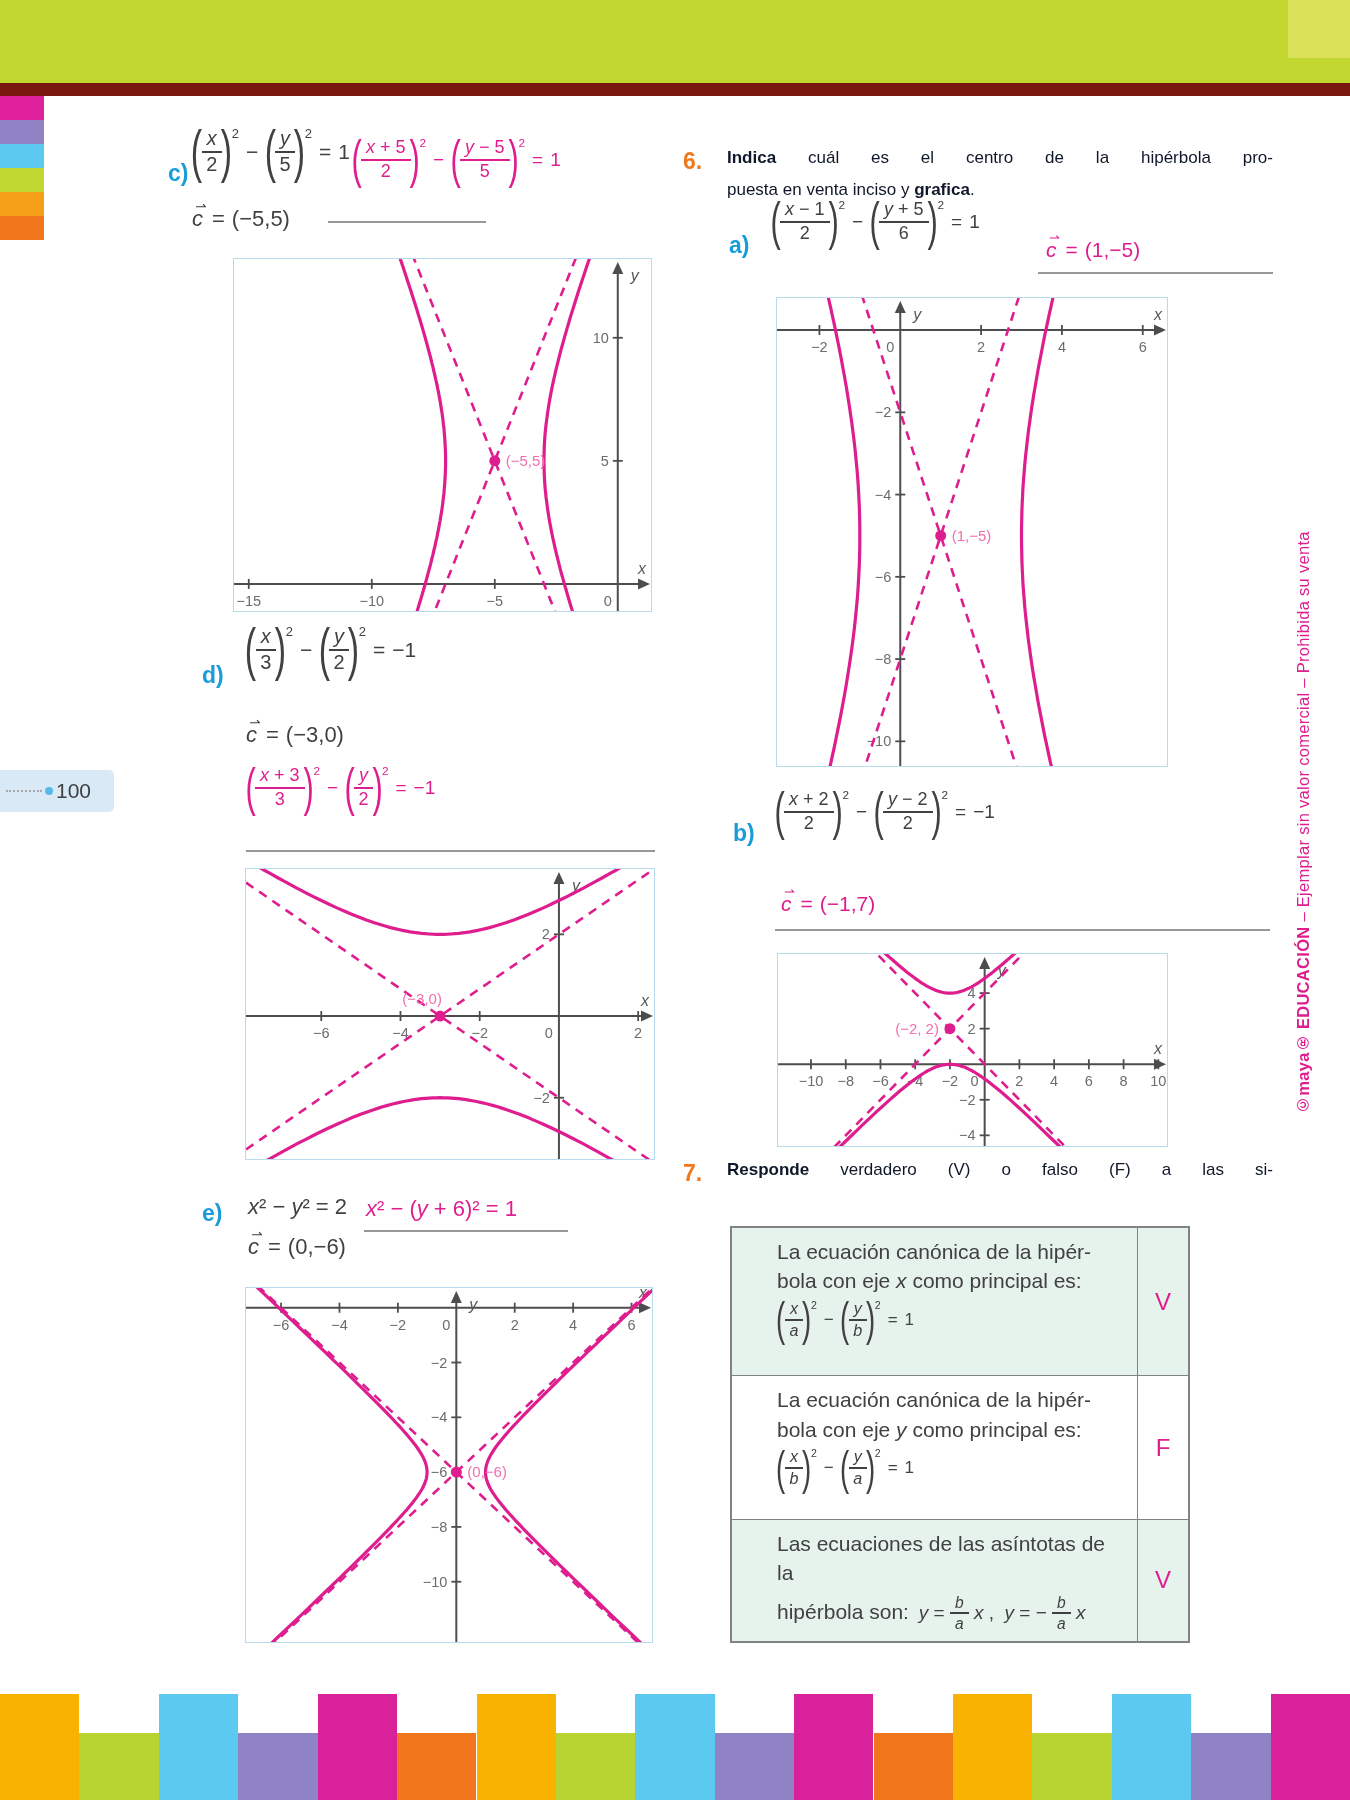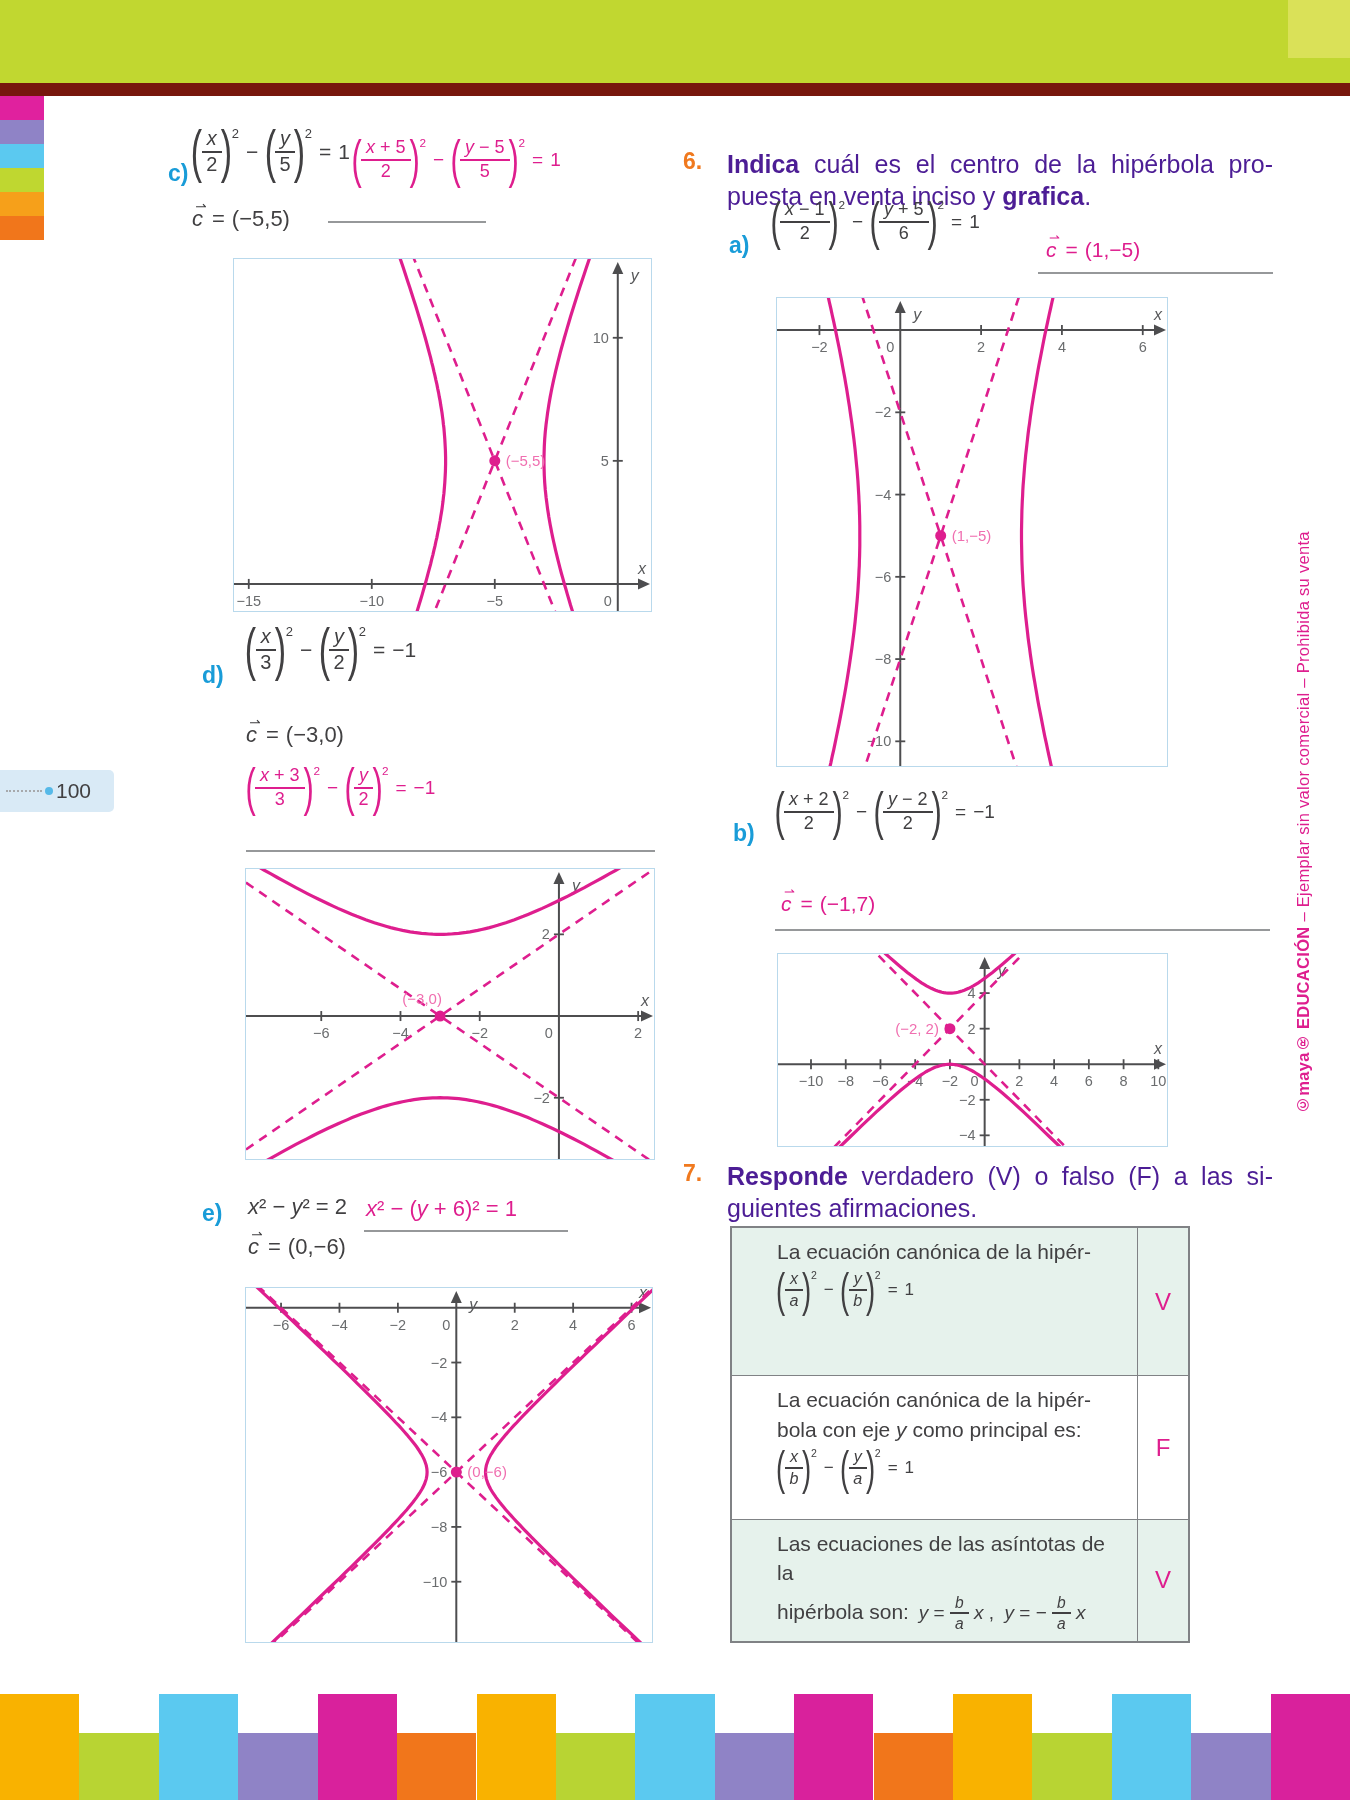--- a/index.html
+++ b/index.html
@@ -7,21 +7,21 @@
         font-family:"Liberation Sans",sans-serif;color:#414042;overflow:hidden;}
   .abs{position:absolute;}
   
   .band-green{background:#C1D730;}
   .band-corner{background:#DAE158;}
   .band-maroon{background:#77170D;}
   .sq{width:44px;height:24px;}
   
   .item-label{color:#199CD8;font-weight:bold;font-size:23px;}
   .ex-number{color:#F0791E;font-weight:bold;font-size:23px;}
-  .bodytext{font-size:25px;color:#4c1d95;line-height:1.45;}
+  .bodytext{font-size:17px;color:#0f172a;line-height:1.45;}
   .bold{font-weight:bold;}
   .justify{text-align:justify;text-align-last:justify;}
   
   .meq{display:inline-flex;align-items:center;color:#414042;font-size:21px;white-space:pre;}
   .meq i{font-style:italic;}
   .meq.pink{color:#DE1E8E;}
   .meq.small{font-size:19px;}
   .mop{padding:0 7px;}
   .frac{display:inline-flex;flex-direction:column;align-items:center;line-height:1.1;font-size:0.95em;}
   .frac .num{border-bottom:2px solid currentColor;padding:0 5px 1px;}
@@ -308,26 +308,26 @@
           <polyline points="-56.4,-161.8 -43.5,-148.7 -31.4,-136.5 -19.9,-124.9 -9.0,-113.9 1.3,-103.6 11.0,-93.9 20.2,-84.7 28.9,-76.0 37.1,-67.9 44.9,-60.2 52.2,-52.9 59.2,-46.1 65.8,-39.7 72.0,-33.6 77.9,-27.9 83.5,-22.6 88.8,-17.5 93.9,-12.8 98.6,-8.4 103.2,-4.2 107.5,-0.3 111.6,3.4 115.5,6.8 119.2,10.0 122.7,13.0 126.1,15.8 129.3,18.4 132.4,20.8 135.4,23.0 138.2,25.1 140.9,27.0 143.5,28.8 146.1,30.3 148.5,31.8 150.9,33.1 153.2,34.3 155.4,35.3 157.6,36.2 159.7,37.0 161.8,37.6 163.9,38.2 165.9,38.6 167.9,38.9 169.9,39.1 171.9,39.1 173.9,39.1 175.9,38.9 177.9,38.6 180.0,38.2 182.0,37.6 184.1,37.0 186.3,36.2 188.4,35.3 190.7,34.3 193.0,33.1 195.3,31.8 197.8,30.3 200.3,28.8 202.9,27.0 205.6,25.1 208.5,23.0 211.4,20.8 214.5,18.4 217.7,15.8 221.1,13.0 224.7,10.0 228.4,6.8 232.3,3.4 236.4,-0.3 240.7,-4.2 245.2,-8.4 250.0,-12.8 255.0,-17.5 260.3,-22.6 265.9,-27.9 271.8,-33.6 278.1,-39.7 284.7,-46.1 291.6,-52.9 299.0,-60.2 306.7,-67.9 315.0,-76.0 323.7,-84.7 332.8,-93.9 342.6,-103.6 352.8,-113.9 363.7,-124.9 375.2,-136.5 387.4,-148.7 400.3,-161.8" fill="none" stroke="#DE1E8E" stroke-width="3.2" stroke-linecap="round"></polyline>
           <polyline points="-56.4,311.1 -43.5,298.1 -31.4,285.8 -19.9,274.2 -9.0,263.2 1.3,252.9 11.0,243.2 20.2,234.0 28.9,225.4 37.1,217.2 44.9,209.5 52.2,202.3 59.2,195.4 65.8,189.0 72.0,183.0 77.9,177.3 83.5,171.9 88.8,166.9 93.9,162.1 98.6,157.7 103.2,153.5 107.5,149.6 111.6,145.9 115.5,142.5 119.2,139.3 122.7,136.3 126.1,133.5 129.3,130.9 132.4,128.5 135.4,126.3 138.2,124.2 140.9,122.3 143.5,120.6 146.1,119.0 148.5,117.5 150.9,116.2 153.2,115.1 155.4,114.0 157.6,113.1 159.7,112.4 161.8,111.7 163.9,111.2 165.9,110.8 167.9,110.5 169.9,110.3 171.9,110.2 173.9,110.3 175.9,110.5 177.9,110.8 180.0,111.2 182.0,111.7 184.1,112.4 186.3,113.1 188.4,114.0 190.7,115.1 193.0,116.2 195.3,117.5 197.8,119.0 200.3,120.6 202.9,122.3 205.6,124.2 208.5,126.3 211.4,128.5 214.5,130.9 217.7,133.5 221.1,136.3 224.7,139.3 228.4,142.5 232.3,145.9 236.4,149.6 240.7,153.5 245.2,157.7 250.0,162.1 255.0,166.9 260.3,171.9 265.9,177.3 271.8,183.0 278.1,189.0 284.7,195.4 291.6,202.3 299.0,209.5 306.7,217.2 315.0,225.4 323.7,234.0 332.8,243.2 342.6,252.9 352.8,263.2 363.7,274.2 375.2,285.8 387.4,298.1 400.3,311.1" fill="none" stroke="#DE1E8E" stroke-width="3.2" stroke-linecap="round"></polyline>
         </g>
         <circle cx="171.92410714285717" cy="74.66666666666666" r="5.5" fill="#DE1E8E"></circle>
         <text x="160.92410714285717" y="79.66666666666666" text-anchor="end" font-size="15" fill="#F06FB0">(−2, 2)</text>
       </svg>
     </div>
 
   <span class="abs ex-number" style="left:683px;top:1160px;">7.</span>
   <div class="abs bodytext justify" style="left:727px;top:1158px;width:546px;"><span class="bold">Responde</span><span> verdadero (V) o falso (F) a las si-</span></div>
-  <div class="abs bodytext" style="left:727px;top:1190px;width:546px;"><span>guientes afirmaciones.</span></div>
 
   <div class="table7" style="left:730px;top:1226px;width:460px;height:417px;">
     <div class="t7row mint" style="height:153px;">
       <div class="t7text">
         <div>La ecuación canónica de la hipér-</div>
+        <div><span>bola con eje </span><i>x</i><span> como principal es:</span></div>
         <div class="meq t7eq"><span class="pfrac"><span class="paren">(</span><span class="frac"><span class="num"><i>x</i></span><span class="den"><i>a</i></span></span><span class="paren">)</span><span class="pow">2</span></span><span class="mop">−</span><span class="pfrac"><span class="paren">(</span><span class="frac"><span class="num"><i>y</i></span><span class="den"><i>b</i></span></span><span class="paren">)</span><span class="pow">2</span></span><span class="mop">=</span><span class="mtxt"><span>1</span></span></div>
       </div>
       <div class="t7ans">V</div>
     </div>
     <div class="t7row" style="height:148px;">
       <div class="t7text">
         <div>La ecuación canónica de la hipér-</div>
         <div><span>bola con eje </span><i>y</i><span> como principal es:</span></div>
         <div class="meq t7eq"><span class="pfrac"><span class="paren">(</span><span class="frac"><span class="num"><i>x</i></span><span class="den"><i>b</i></span></span><span class="paren">)</span><span class="pow">2</span></span><span class="mop">−</span><span class="pfrac"><span class="paren">(</span><span class="frac"><span class="num"><i>y</i></span><span class="den"><i>a</i></span></span><span class="paren">)</span><span class="pow">2</span></span><span class="mop">=</span><span class="mtxt"><span>1</span></span></div>
       </div>

